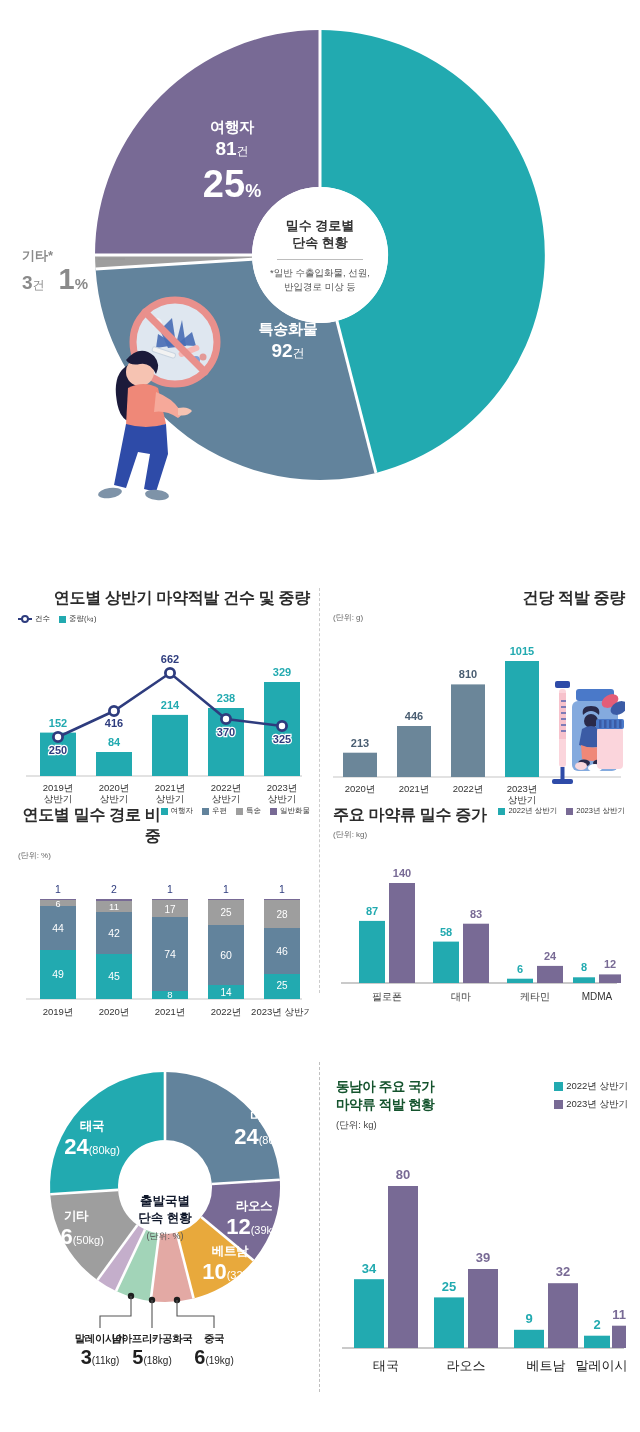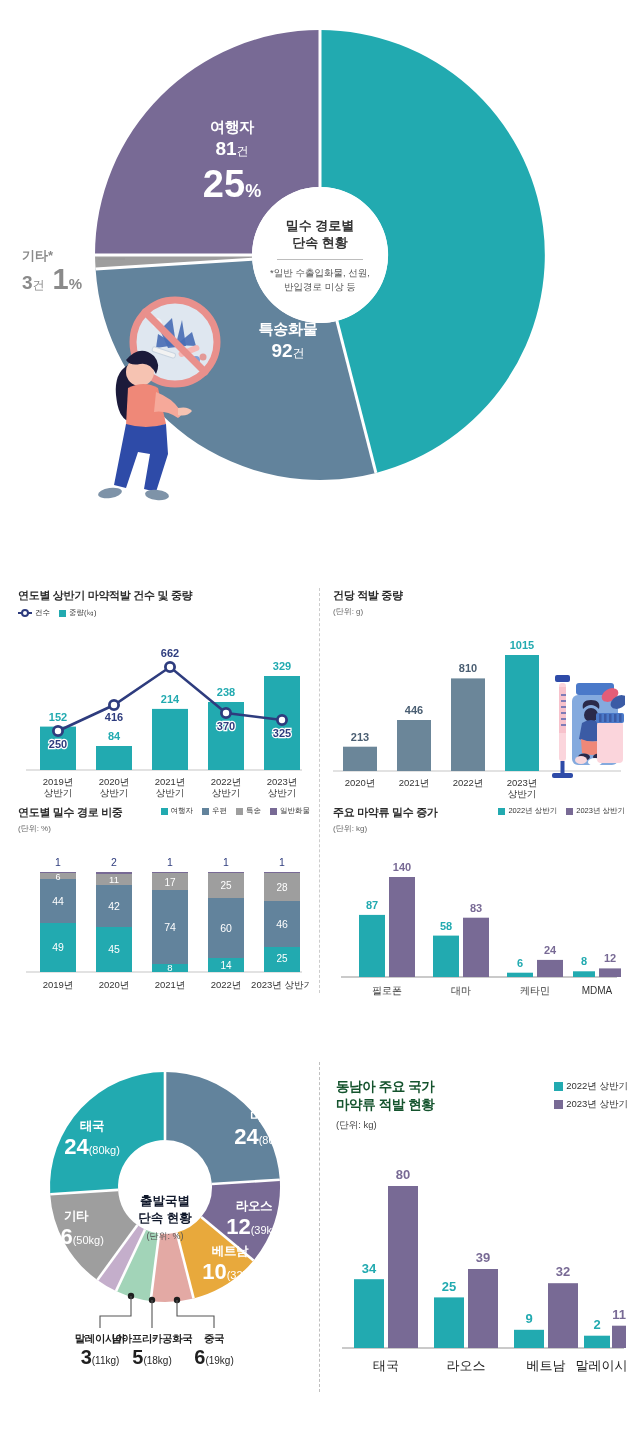--- a/index.html
+++ b/index.html
@@ -36,27 +36,27 @@
 
   #lbl-travel { left: 168px; top: 118px; width: 128px; }
   #lbl-post   { left: 430px; top: 200px; width: 140px; }
   #lbl-express{ left: 218px; top: 320px; width: 140px; }
 
   #lbl-etc {
     position: absolute; left: 22px; top: 247px; width: 110px;
     color: #8a8a8a; text-align: left;
   }
   #lbl-etc .row1 { font-size: 13px; font-weight: bold; }
-  #lbl-etc .row2 { display: flex; align-items: flex-end; gap: 3px; }
+  #lbl-etc .row2 { display: flex; align-items: flex-end; gap: 9px; }
   #lbl-etc .c { font-size: 19px; font-weight: bold; color: #8a8a8a; }
   #lbl-etc .c .u { font-size: 12px; font-weight: normal; }
   #lbl-etc .p { font-size: 29px; font-weight: bold; color: #8a8a8a; line-height: 1; margin-left: 5px; }
   #lbl-etc .p .sym { font-size: 15px; }
   .chart-box { position: absolute; }
-  .c-title { font-size: 11px; font-weight: bold; color: #2b2b2b; letter-spacing: -0.3px; }
+  .c-title { font-size: 16px; font-weight: bold; color: #2b2b2b; letter-spacing: -0.3px; text-align: right; }
   .c-unit { font-size: 8px; color: #666; margin-top: 3px; }
   .c-legend { display: flex; gap: 9px; align-items: center; }
   .c-legend .li { display: flex; align-items: center; gap: 3px; font-size: 7.5px; color: #333; white-space: nowrap; }
   .sw { width: 7px; height: 7px; display: inline-block; }
   .vdivider {
     position: absolute; left: 319px; top: 588px; width: 0; height: 405px;
     border-left: 1px dashed #cccccc;
   }
   .vdivider2 {
     position: absolute; left: 319px; top: 1062px; width: 0; height: 330px;

